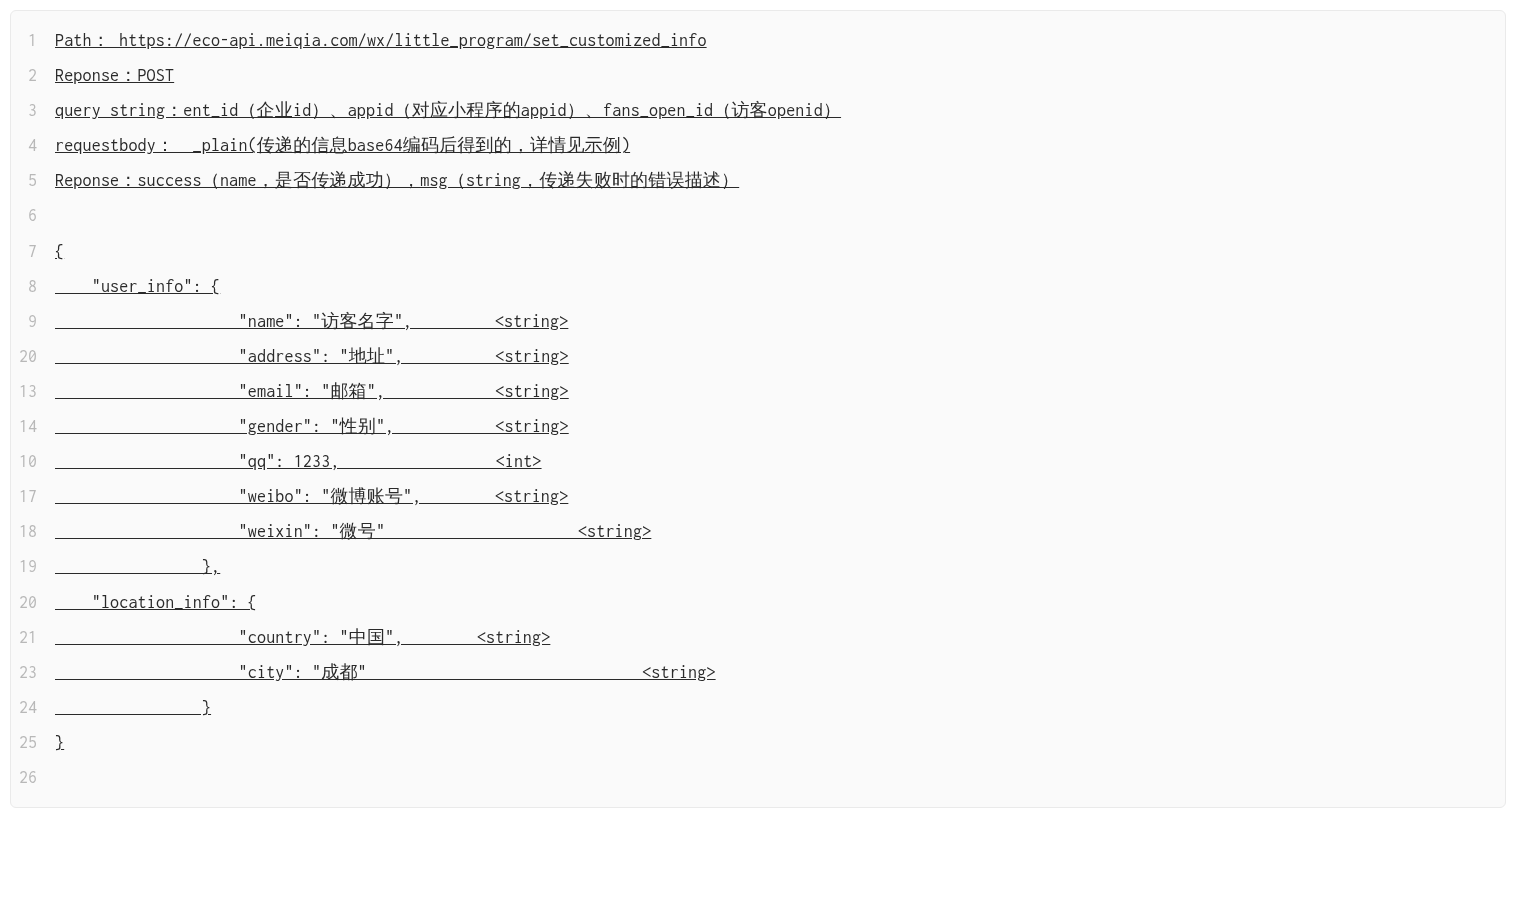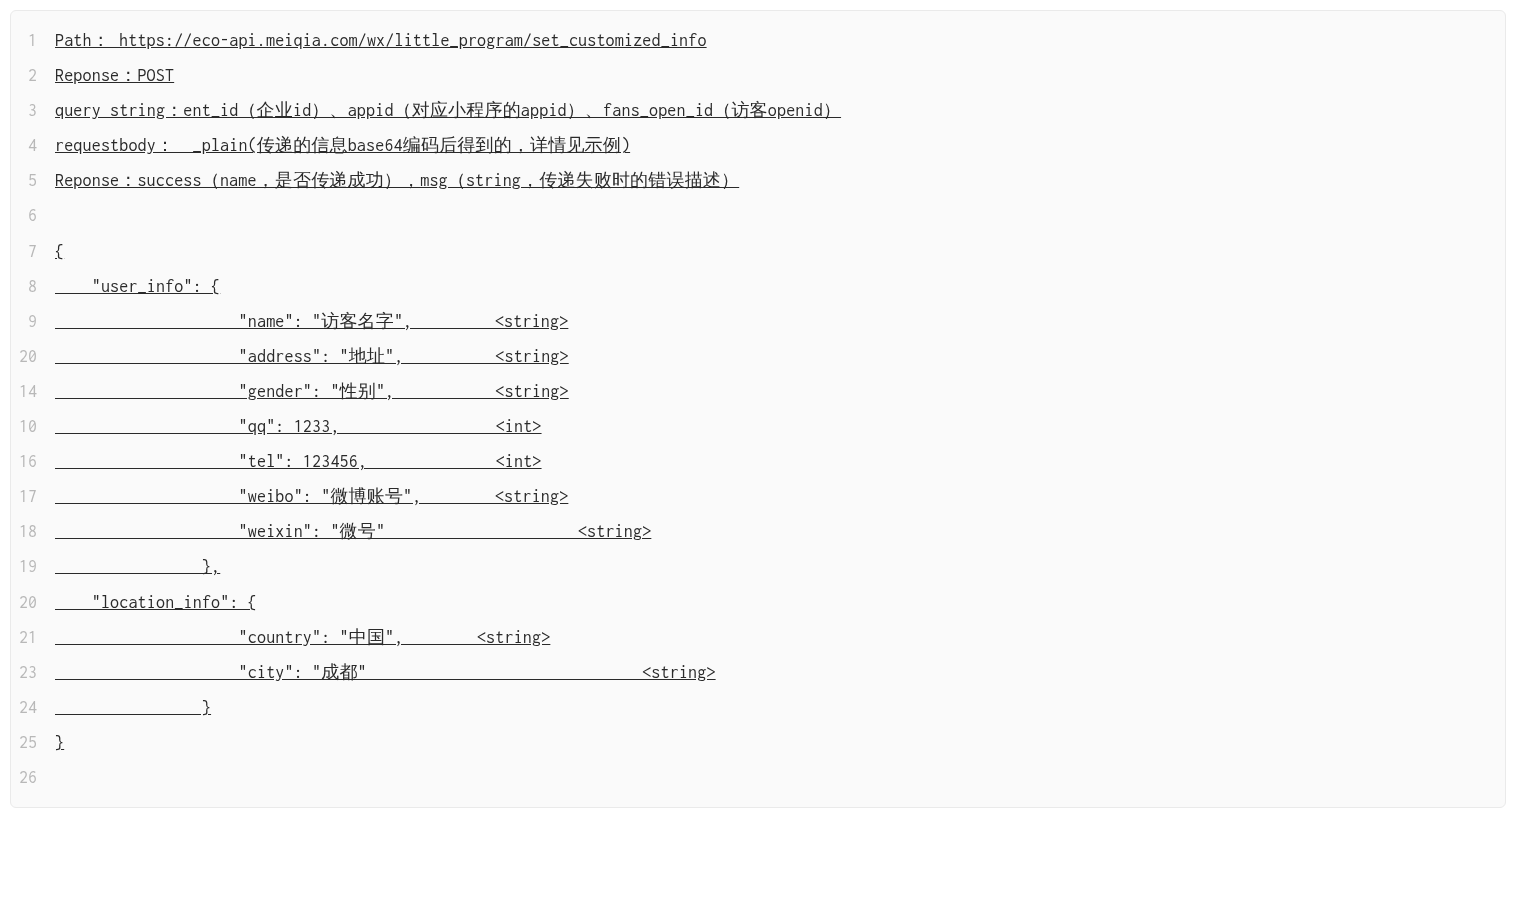--- a/index.html
+++ b/index.html
@@ -50,23 +50,23 @@
       <div class="code-line"><span class="line-number">1</span><span class="line-content">Path： https://eco-api.meiqia.com/wx/little_program/set_customized_info</span></div>
       <div class="code-line"><span class="line-number">2</span><span class="line-content">Reponse：POST</span></div>
       <div class="code-line"><span class="line-number">3</span><span class="line-content">query string：ent_id（企业id）、appid（对应小程序的appid）、fans_open_id（访客openid）</span></div>
       <div class="code-line"><span class="line-number">4</span><span class="line-content">requestbody：  _plain(传递的信息base64编码后得到的，详情见示例)</span></div>
       <div class="code-line"><span class="line-number">5</span><span class="line-content">Reponse：success（name，是否传递成功），msg（string，传递失败时的错误描述）</span></div>
       <div class="code-line"><span class="line-number">6</span><span class="line-content"></span></div>
       <div class="code-line"><span class="line-number">7</span><span class="line-content">{</span></div>
       <div class="code-line"><span class="line-number">8</span><span class="line-content">    "user_info": {</span></div>
       <div class="code-line"><span class="line-number">9</span><span class="line-content">                    "name": "访客名字",         &lt;string&gt;</span></div>
       <div class="code-line"><span class="line-number">20</span><span class="line-content">                    "address": "地址",          &lt;string&gt;</span></div>
+      <div class="code-line"><span class="line-number">13</span><span class="line-content">                    "email": "邮箱",            &lt;string&gt;</span></div>
       <div class="code-line"><span class="line-number">14</span><span class="line-content">                    "gender": "性别",           &lt;string&gt;</span></div>
       <div class="code-line"><span class="line-number">10</span><span class="line-content">                    "qq": 1233,                 &lt;int&gt;</span></div>
-      <div class="code-line"><span class="line-number">16</span><span class="line-content">                    "tel": 123456,              &lt;int&gt;</span></div>
       <div class="code-line"><span class="line-number">17</span><span class="line-content">                    "weibo": "微博账号",        &lt;string&gt;</span></div>
       <div class="code-line"><span class="line-number">18</span><span class="line-content">                    "weixin": "微号"                     &lt;string&gt;</span></div>
       <div class="code-line"><span class="line-number">19</span><span class="line-content">                },</span></div>
       <div class="code-line"><span class="line-number">20</span><span class="line-content">    "location_info": {</span></div>
       <div class="code-line"><span class="line-number">21</span><span class="line-content">                    "country": "中国",        &lt;string&gt;</span></div>
       <div class="code-line"><span class="line-number">23</span><span class="line-content">                    "city": "成都"                              &lt;string&gt;</span></div>
       <div class="code-line"><span class="line-number">24</span><span class="line-content">                }</span></div>
       <div class="code-line"><span class="line-number">25</span><span class="line-content">}</span></div>
       <div class="code-line"><span class="line-number">26</span><span class="line-content"></span></div>
     </div>

